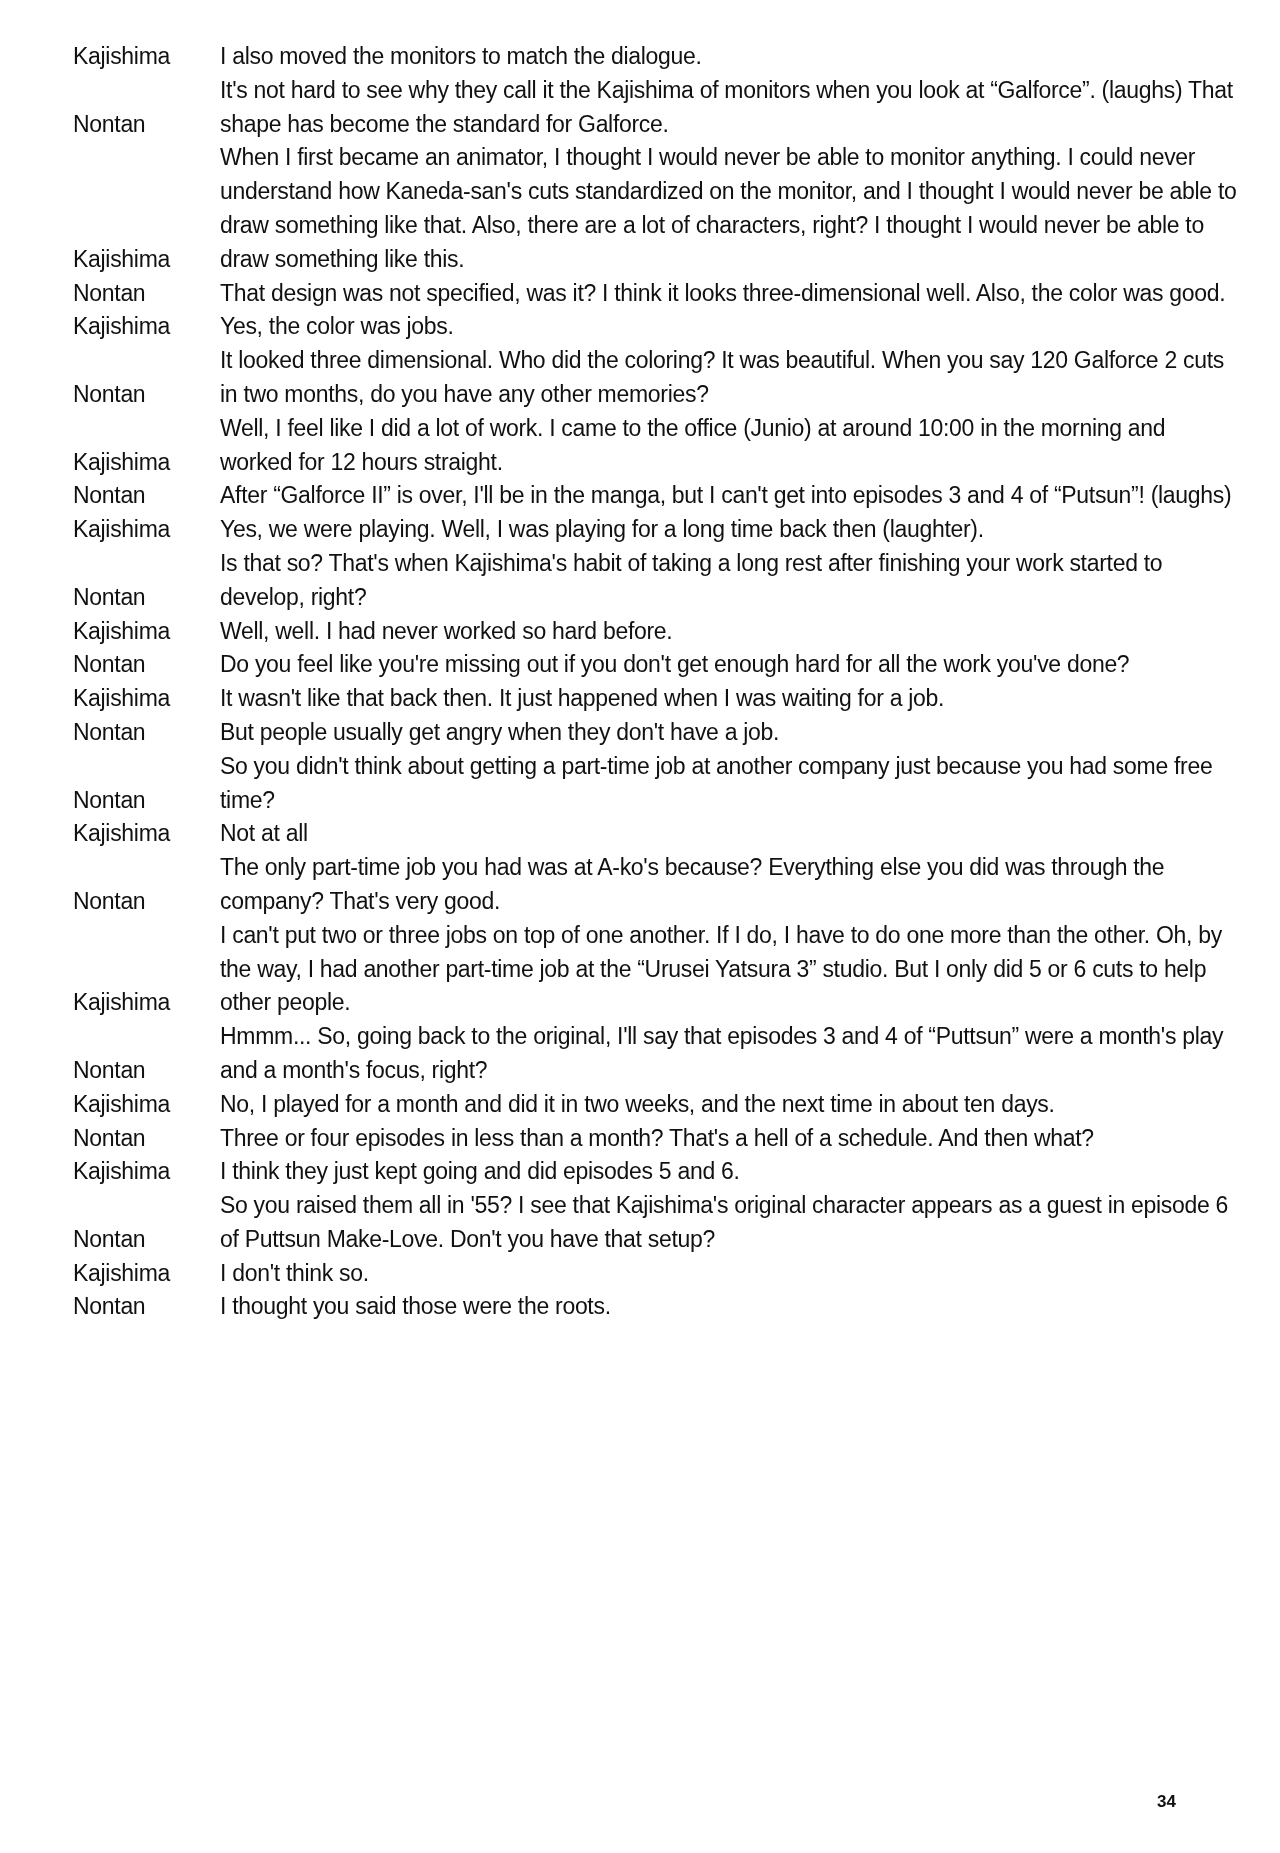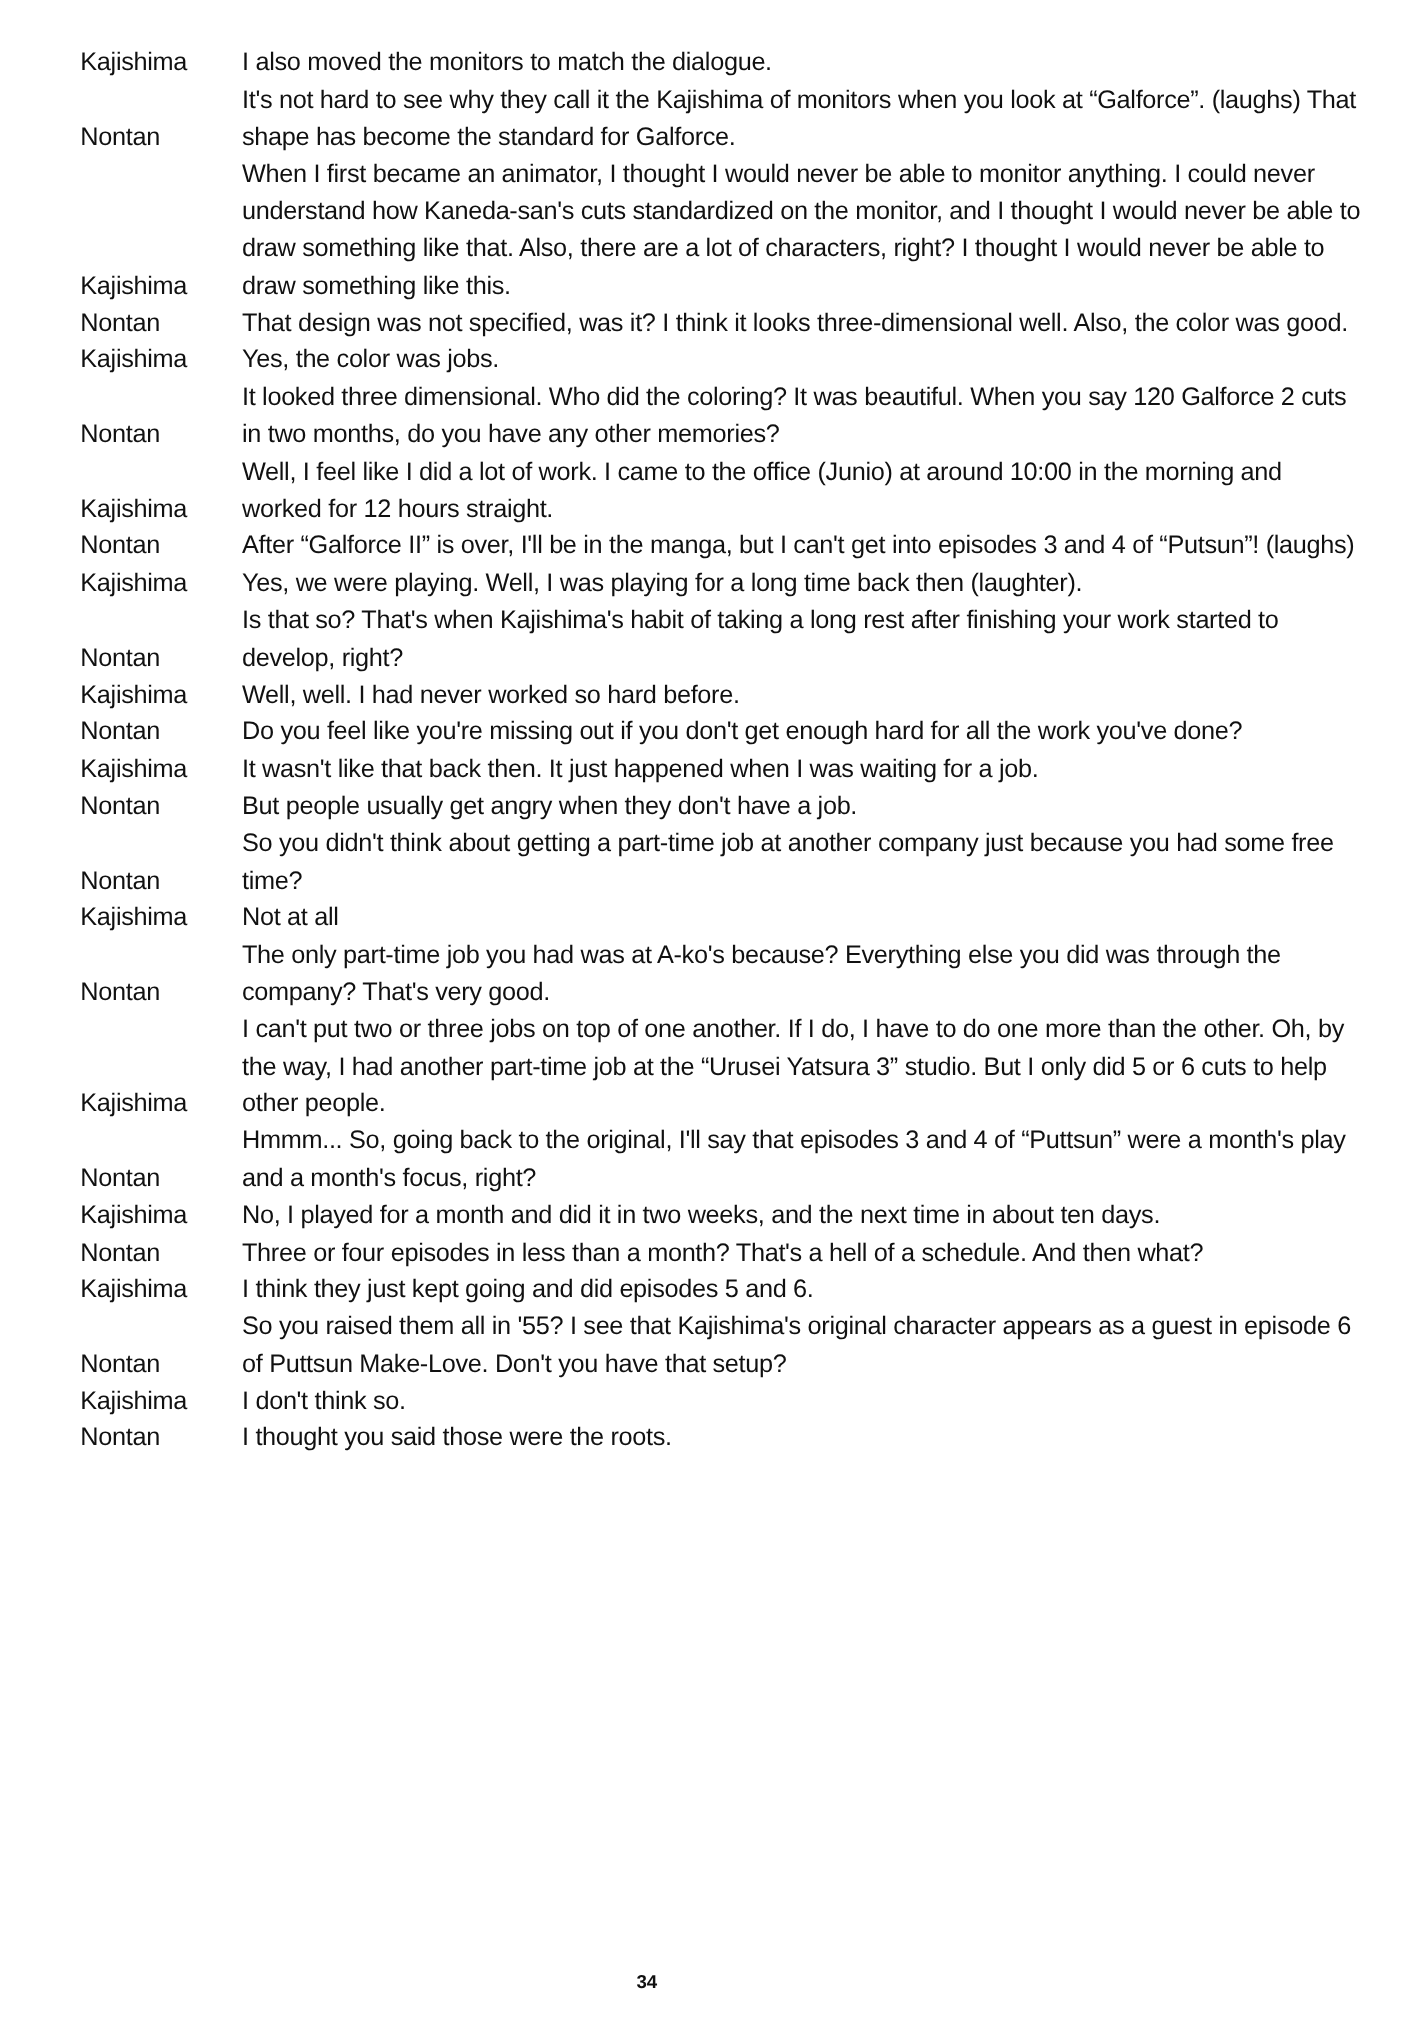--- a/index.html
+++ b/index.html
@@ -2,21 +2,21 @@
 <html><head>
 <meta charset="utf-8">
 <style>
   html, body { margin:0; padding:0; background:#ffffff; }
   body { width:1280px; height:1853px; position:relative; overflow:hidden;
          font-family:"Liberation Sans", "DejaVu Sans", sans-serif; color:#111; }
   #page { position:absolute; left:73px; top:40px; width:1190px; }
   .entry { display:flex; font-size:23px; line-height:33.8px; letter-spacing:-0.3px;align-items:flex-end; }
   .speaker { width:103px; flex:0 0 103px; white-space:nowrap; }
   .text { flex:1; padding-right:20px;margin-left:44px; }
-  #pagenum { position:absolute; top:1792px; left:0; width:1176px; text-align:center;
+  #pagenum { position:absolute; top:1792px; left:0; width:1176px; text-align:right;
              font-weight:bold; font-size:17px; }
 </style>
 </head>
 <body>
 
 <div id="page">
   <div class="entry">
       <span class="speaker">Kajishima</span>
       <span class="text">I also moved the monitors to match the dialogue.</span>
     </div>

